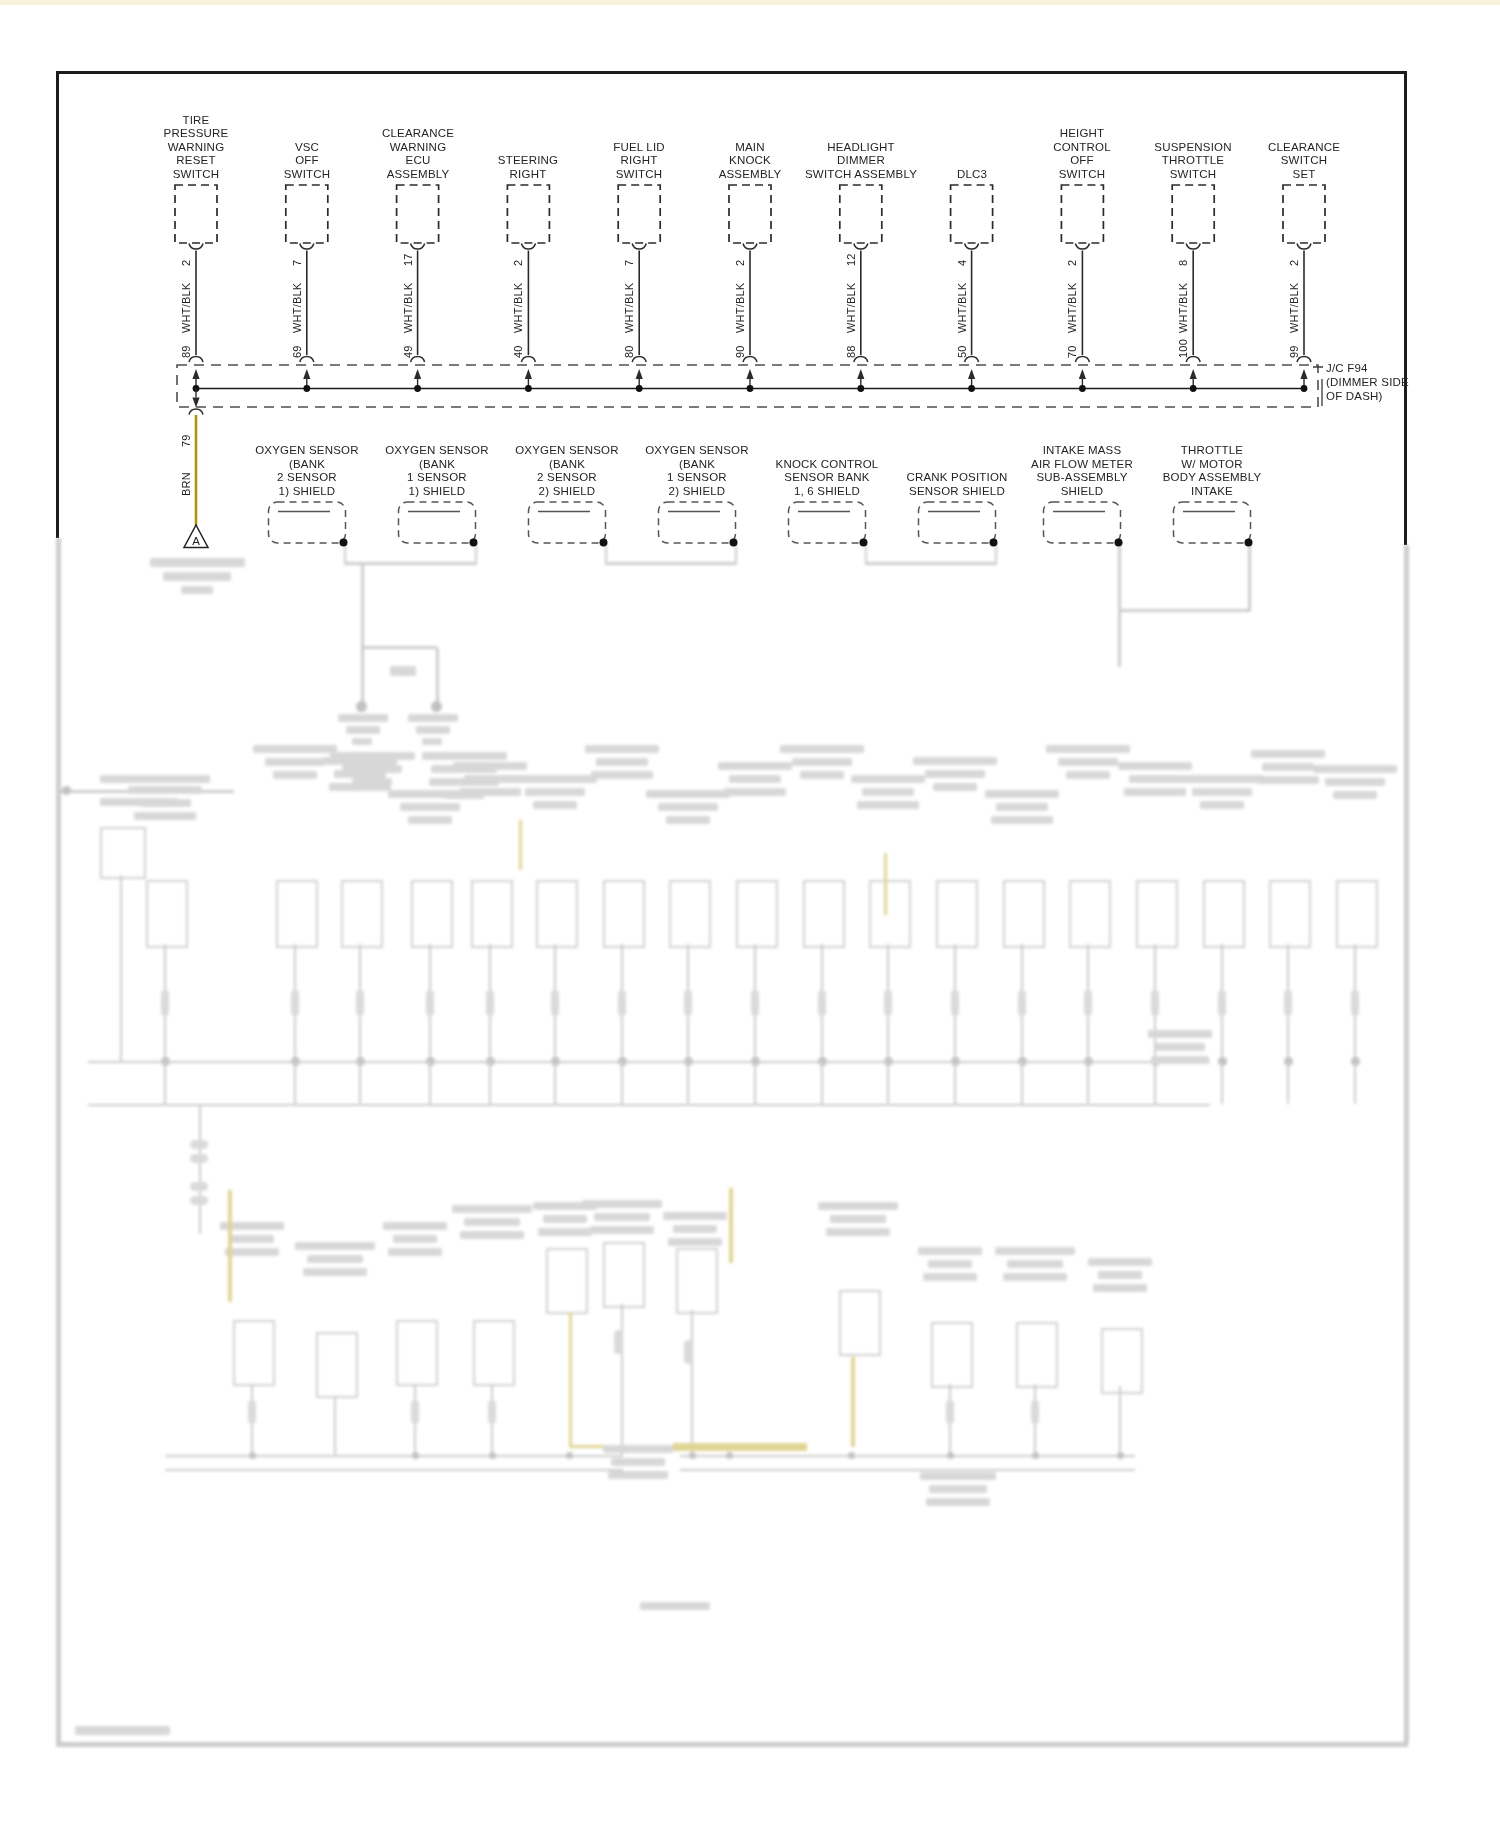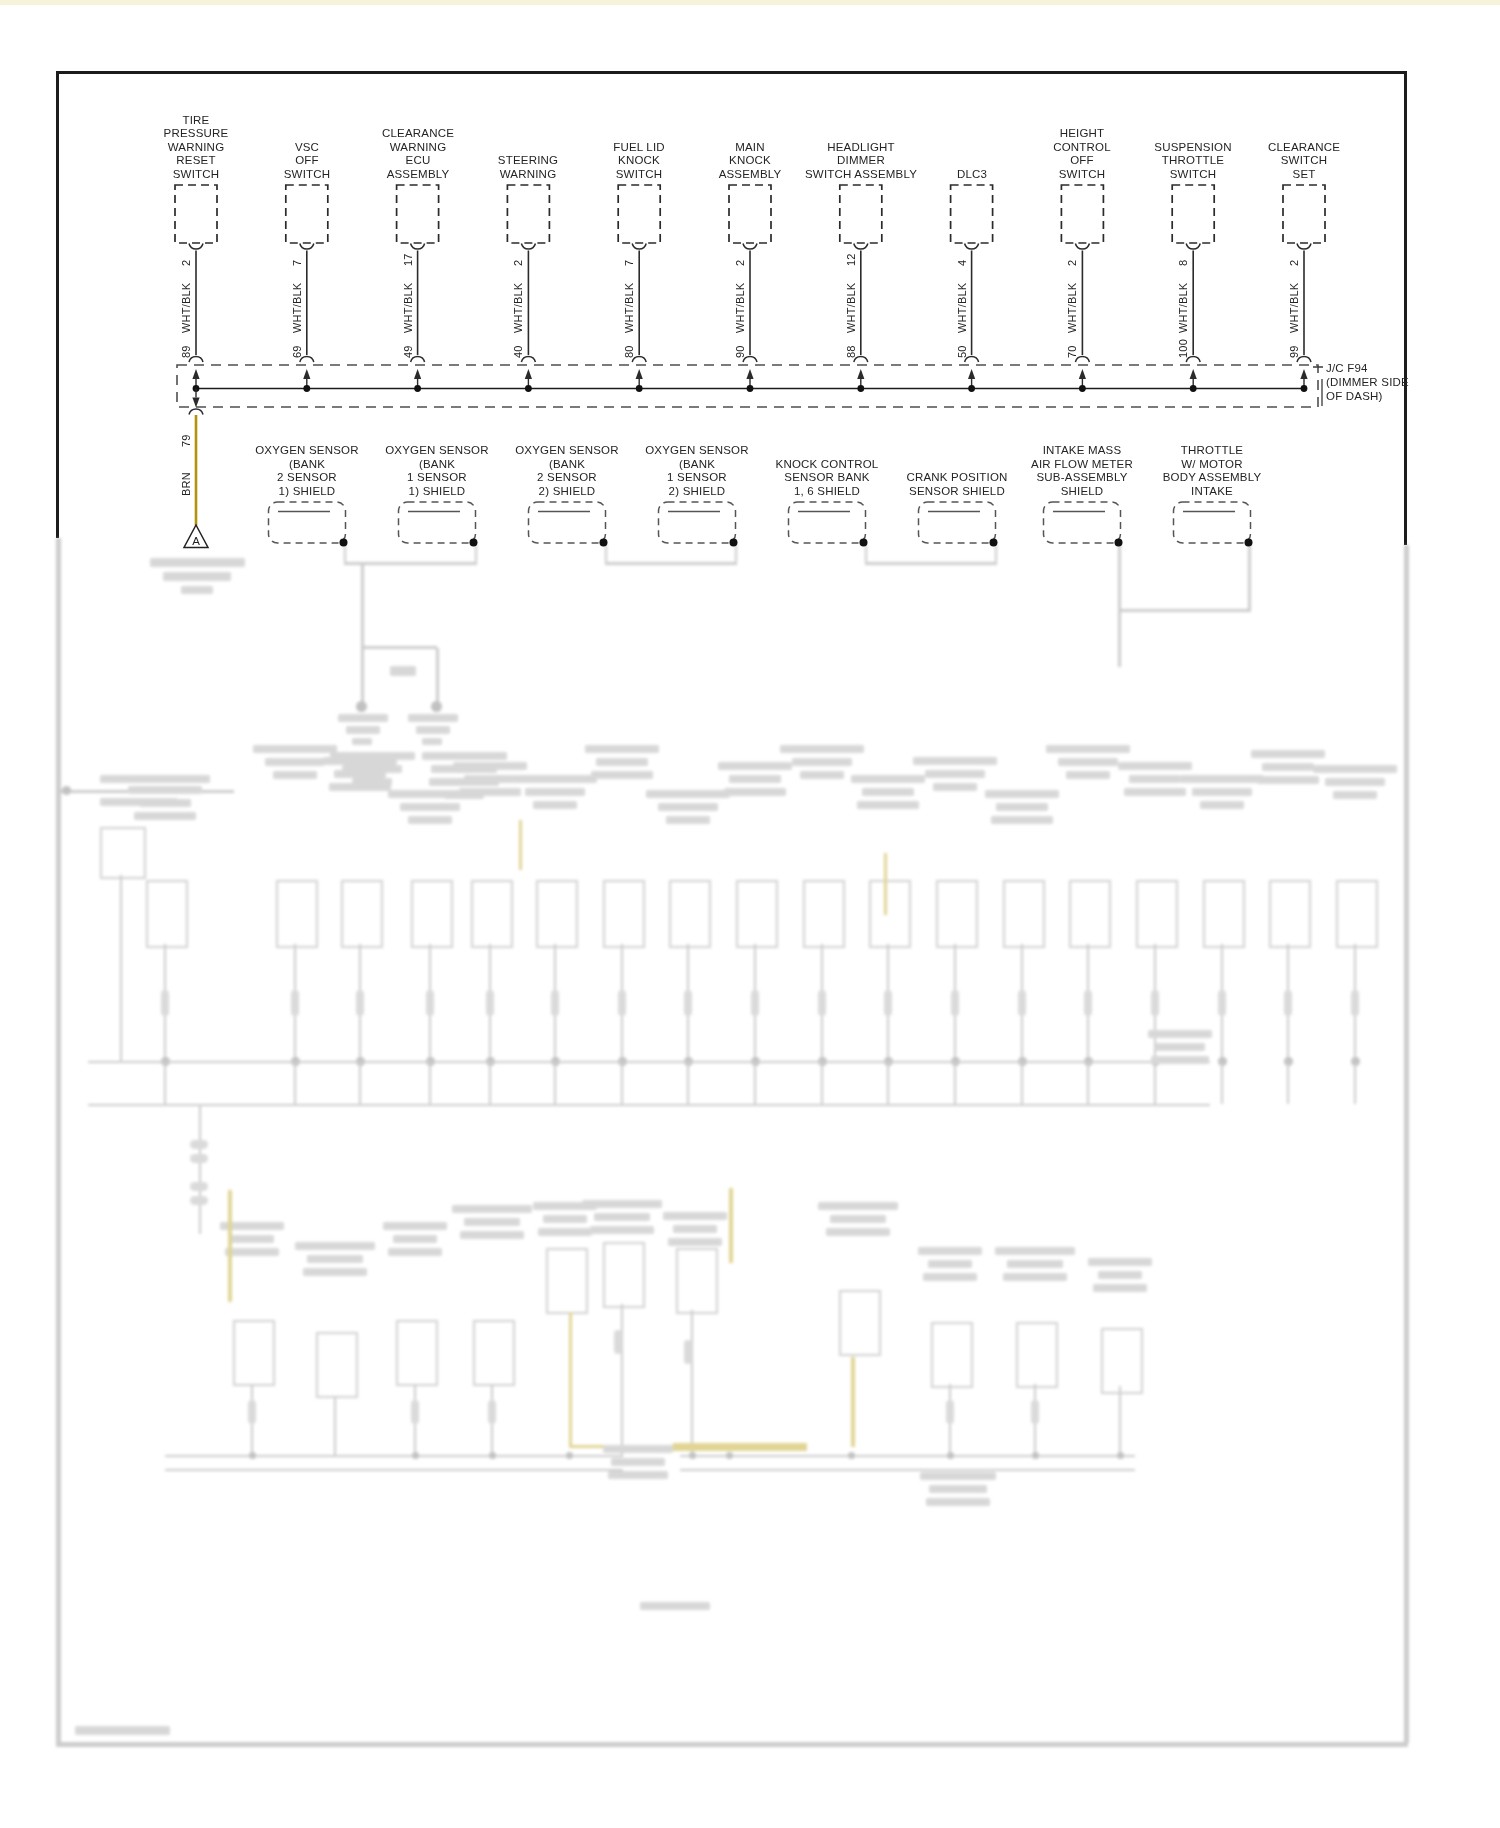--- a/index.html
+++ b/index.html
@@ -501,26 +501,26 @@
       <div class="vlabel" style="left:304px;top:319px;">WHT/BLK</div>
       <div class="vlabel" style="left:304px;top:344px;">69</div>
       <div class="clabel" style="left:343px;width:150px;bottom:1647px;">CLEARANCE
 WARNING
 ECU
 ASSEMBLY</div>
       <div class="vlabel" style="left:415px;top:252px;">17</div>
       <div class="vlabel" style="left:415px;top:319px;">WHT/BLK</div>
       <div class="vlabel" style="left:415px;top:344px;">49</div>
       <div class="clabel" style="left:453px;width:150px;bottom:1647px;">STEERING
-WARNING</div>
+RIGHT</div>
       <div class="vlabel" style="left:525px;top:252px;">2</div>
       <div class="vlabel" style="left:525px;top:319px;">WHT/BLK</div>
       <div class="vlabel" style="left:525px;top:344px;">40</div>
       <div class="clabel" style="left:564px;width:150px;bottom:1647px;">FUEL LID
-KNOCK
+RIGHT
 SWITCH</div>
       <div class="vlabel" style="left:636px;top:252px;">7</div>
       <div class="vlabel" style="left:636px;top:319px;">WHT/BLK</div>
       <div class="vlabel" style="left:636px;top:344px;">80</div>
       <div class="clabel" style="left:675px;width:150px;bottom:1647px;">MAIN
 KNOCK
 ASSEMBLY</div>
       <div class="vlabel" style="left:747px;top:252px;">2</div>
       <div class="vlabel" style="left:747px;top:319px;">WHT/BLK</div>
       <div class="vlabel" style="left:747px;top:344px;">90</div>

